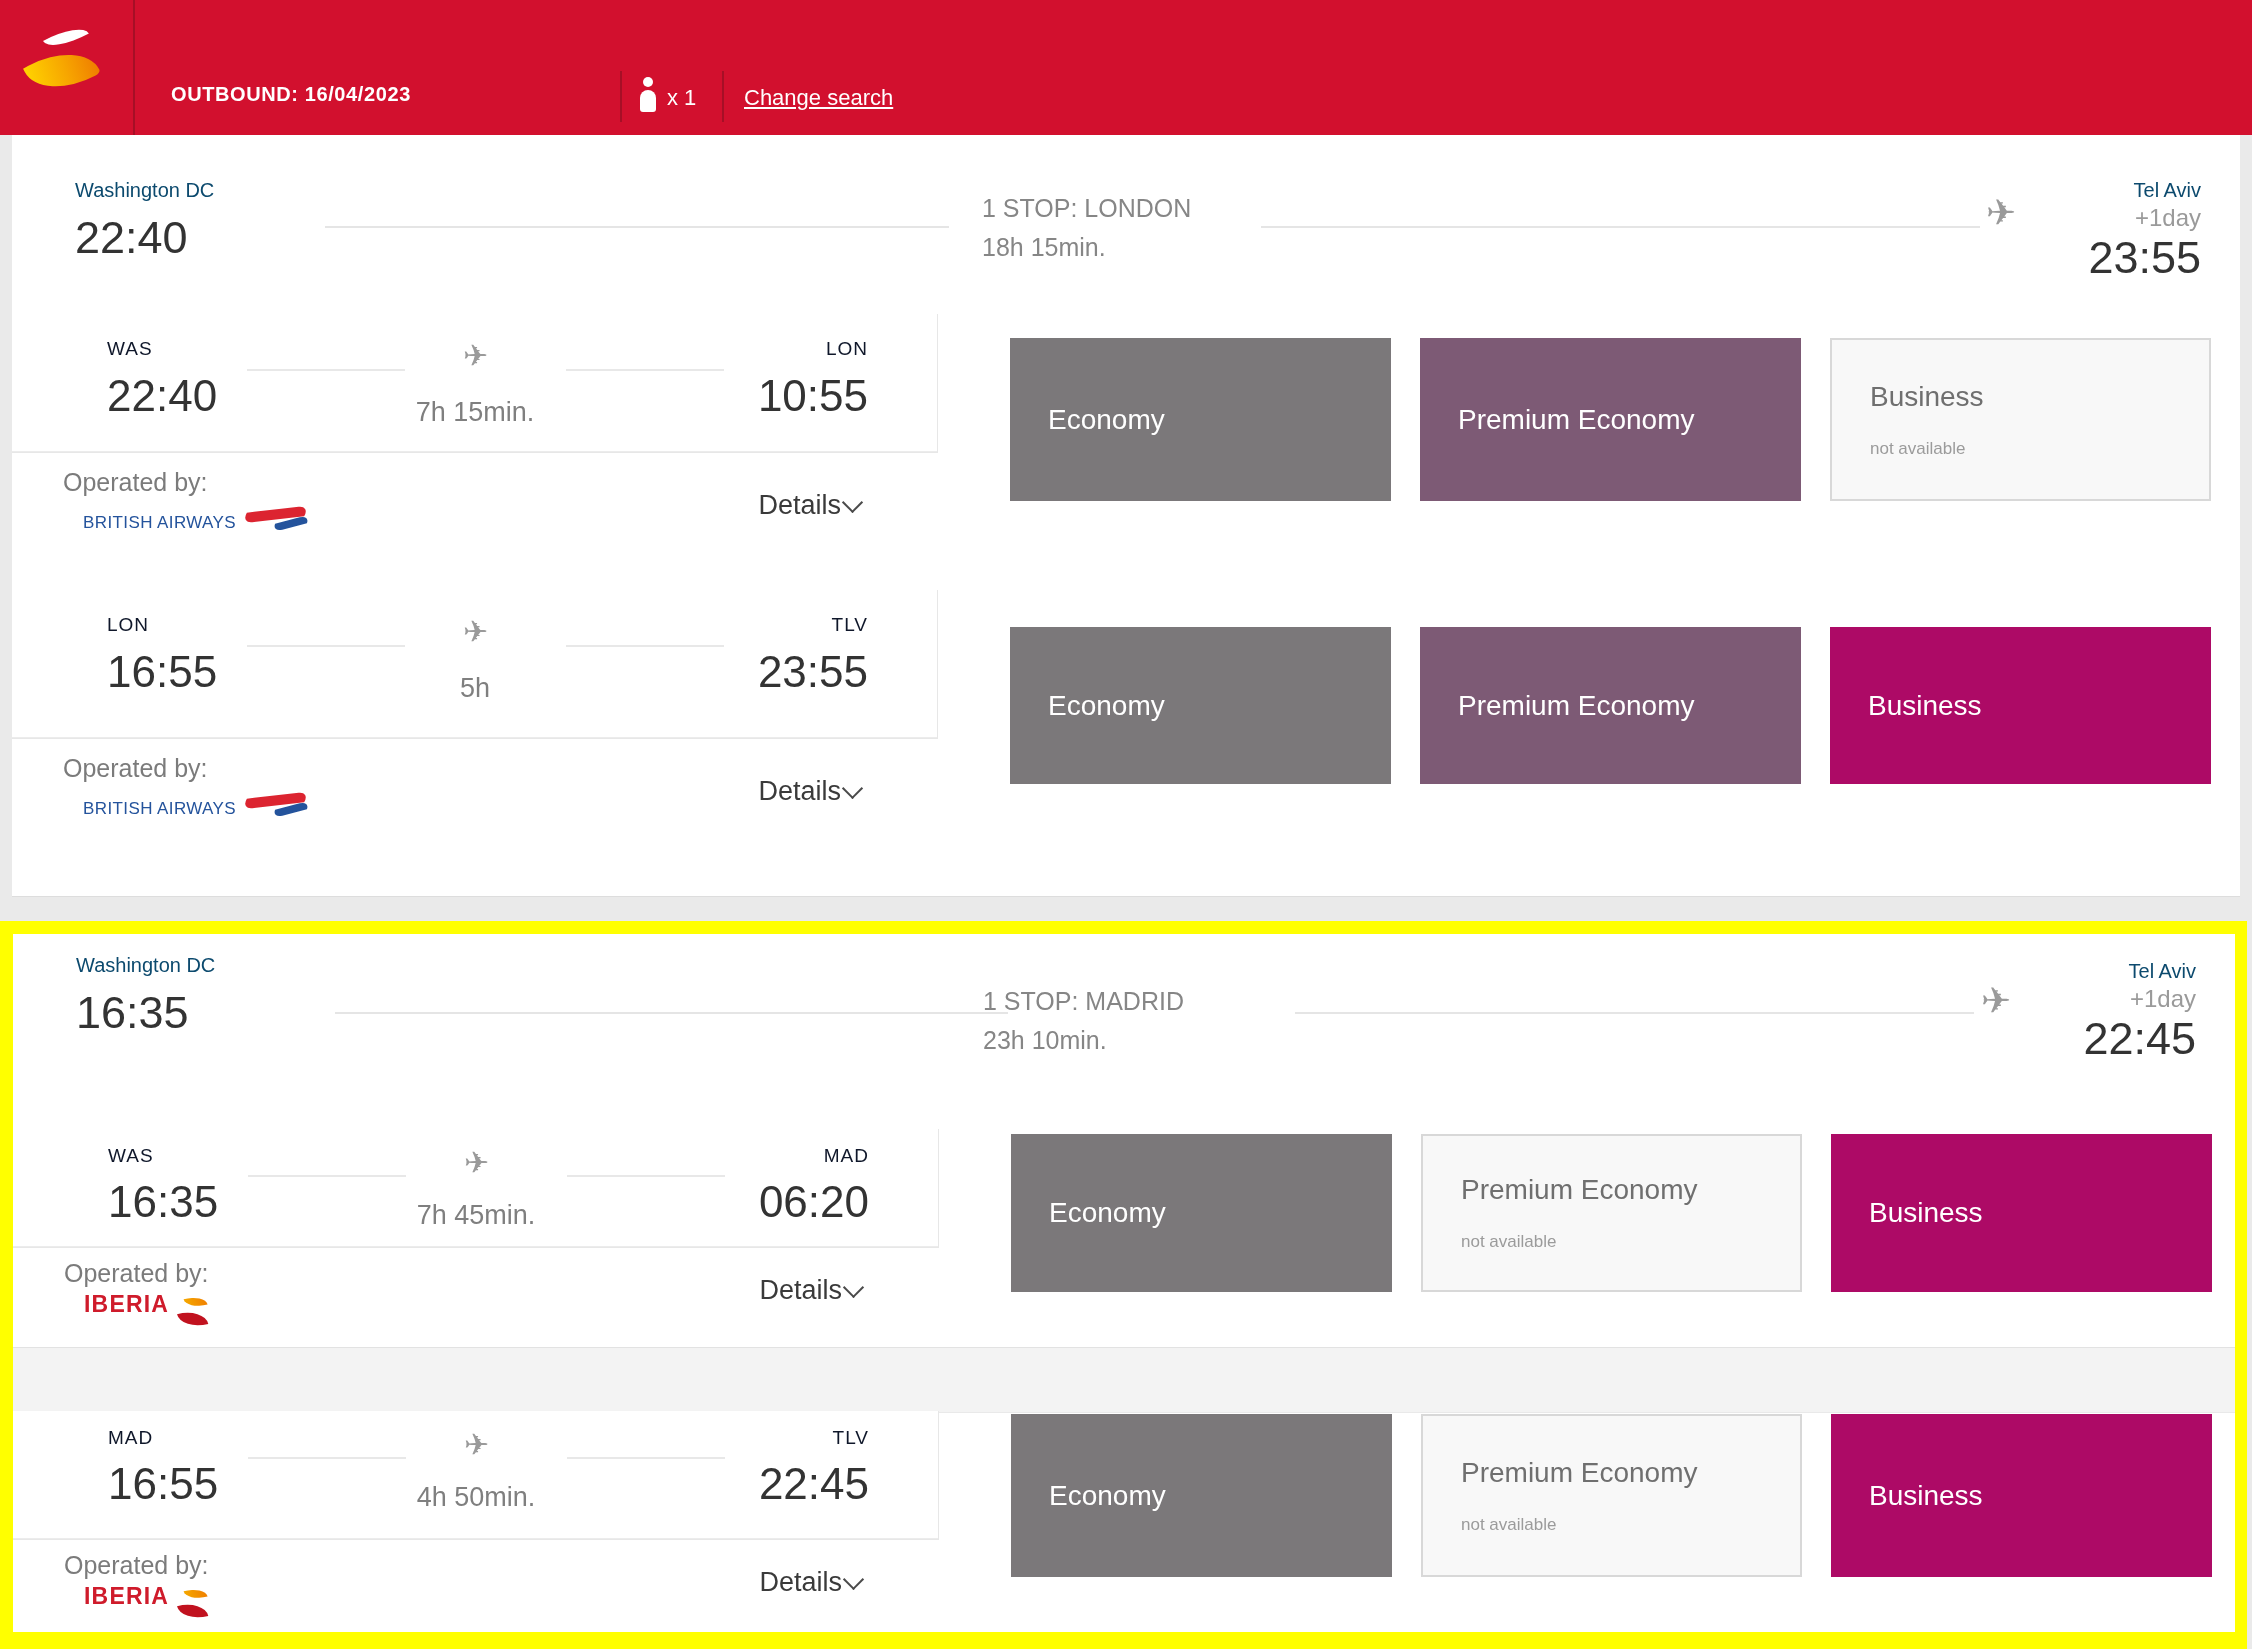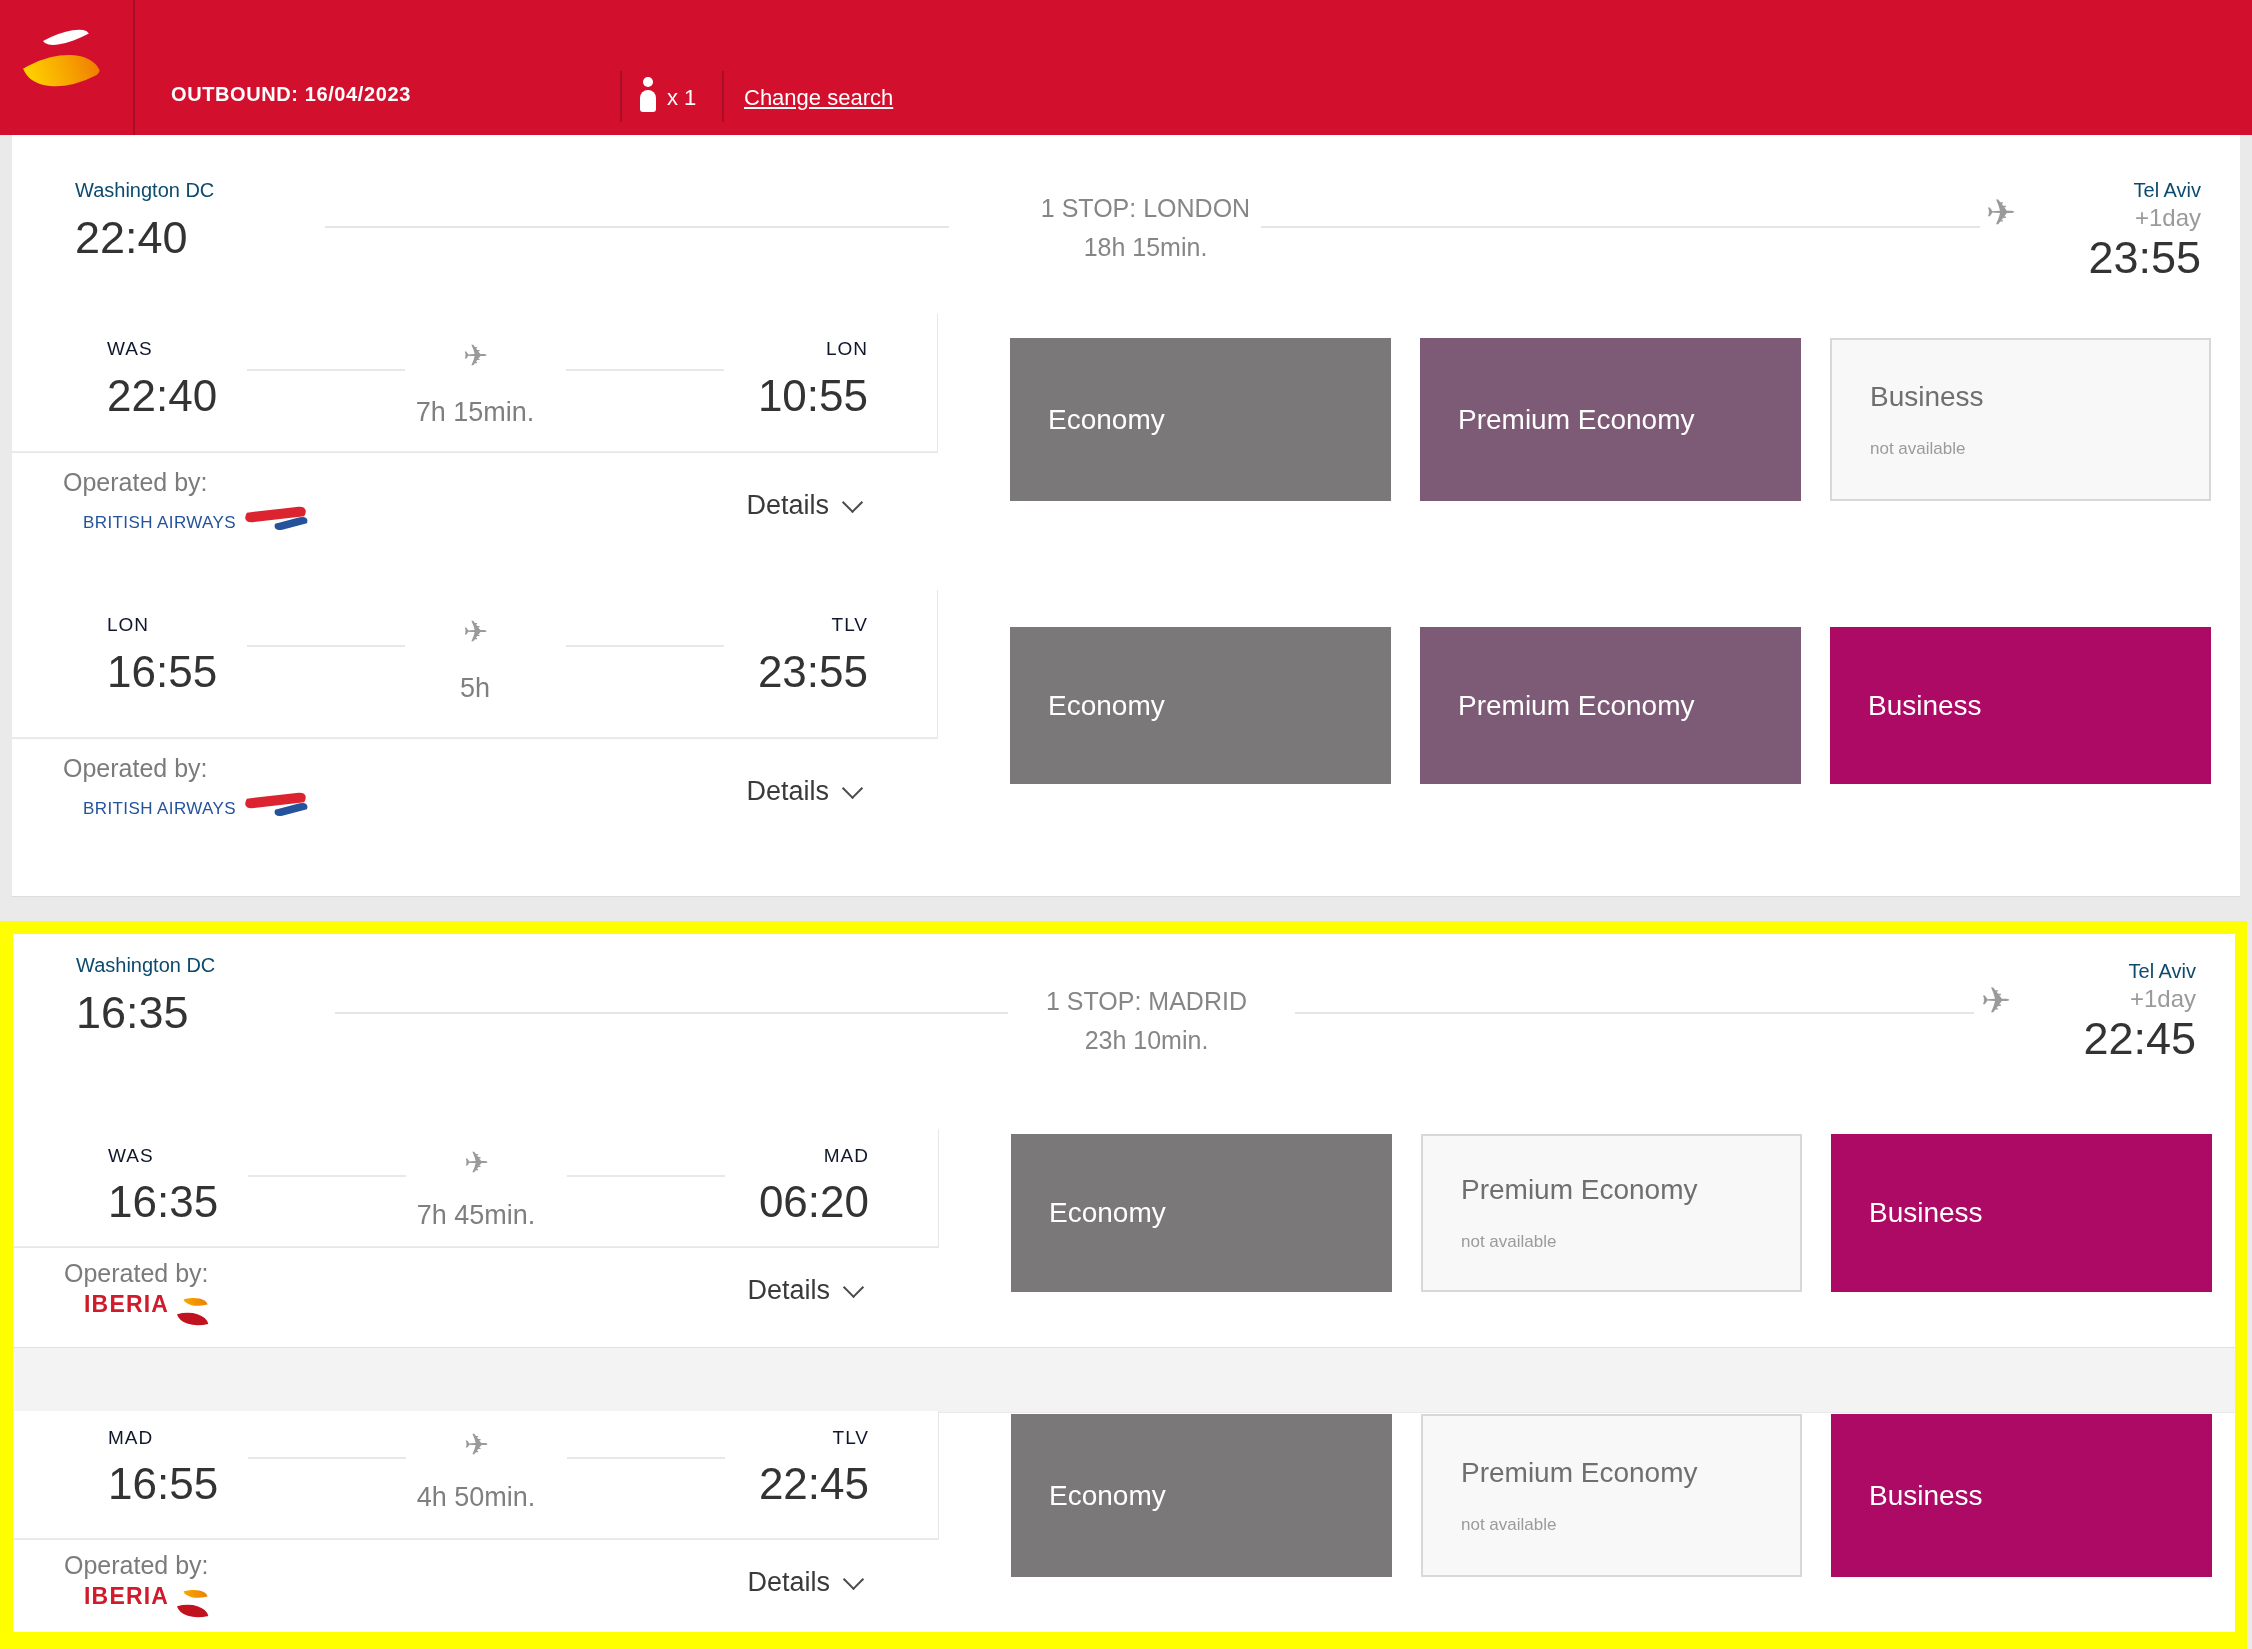--- a/index.html
+++ b/index.html
@@ -31,21 +31,21 @@
   .card{background:#fff}
   .card.c1{position:absolute;left:12px;top:135px;width:2228px;height:761px;border-bottom:1px solid #ddd}
   .hl{position:absolute;left:0;top:921px;width:2247px;height:748px;background:var(--highlight_yellow,#ffff00)}
   .card.c2{position:absolute;left:13px;top:13px;width:2222px;height:698px}
 
   
   .sum-origin{position:absolute;left:63px}
   .c1 .sum-origin{top:44px}.c2 .sum-origin{top:20px}
   .sum-city{font-size:20px;color:#0c4a6e}
   .sum-time{font-size:45px;color:#333;margin-top:10px}
-  .sum-stop{position:absolute;left:970px;width:327px;text-align:center}
+  .sum-stop{position:absolute;left:970px;width:327px;}
   .c1 .sum-stop{top:59px}.c2 .sum-stop{top:53px}
   .sum-stop1{font-size:25px;color:#868686}
   .sum-stop2{font-size:25px;color:#868686;margin-top:10px}
   .sum-dest{position:absolute;right:39px;text-align:right}
   .c1 .sum-dest{top:44px}.c2 .sum-dest{top:26px}
   .sum-dnote{font-size:24px;color:#9a9a9a;margin-top:2px}
   .sum-dtime{font-size:45px;color:#333}
   .sum-line{position:absolute;height:2px;background:#e5e5e5}
   .c1 .sum-line.l{left:313px;width:624px;top:91px}
   .c1 .sum-line.r{left:1249px;width:719px;top:91px}
@@ -69,21 +69,21 @@
   .lt-line{position:absolute;top:55px;width:158px;height:2px;background:#e8e8e8}
   .c2 .lt-line{top:46px}
   .lt-line.a{left:235px}.lt-line.b{left:554px}
   .lt-plane{position:absolute;left:434px;top:24px;width:59px;text-align:center;font-size:30px;color:#9a9a9a}
   .c2 .lt-plane{top:16px}
   .lt-dur{position:absolute;left:364px;top:83px;width:198px;text-align:center;font-size:27px;color:#7f7f7f}
   .c2 .lt-dur{top:71px}
   .op-label{position:absolute;left:51px;top:16px;font-size:25px;color:#7b7b7b}
   .op-logo{position:absolute;left:71px;top:51px}
   .c2 .op-label{top:12px}.c2 .op-logo{top:44px}
-  .op-details{position:absolute;right:77px;top:38px;display:flex;align-items:center;gap:16px;cursor:pointer}
+  .op-details{position:absolute;right:77px;top:38px;display:flex;align-items:center;gap:4px;cursor:pointer}
   .c2 .op-details{top:28px}
   .op-details .lbl{font-size:27px;color:#3a3a3a}
   .chev{width:13px;height:13px;border-right:2px solid #4a4a4a;border-bottom:2px solid #4a4a4a;transform:rotate(45deg);margin-top:-7px}
 
   
   .ba{display:flex;align-items:flex-end;gap:8px}
   .ba-text{font-size:17px;font-weight:normal;color:var(--ba_blue,#24539c);letter-spacing:0.4px}
   .ba-mark{position:relative;width:65px;height:30px}
   .ba-mark .red{position:absolute;left:2px;top:6px;width:59px;height:11px;background:var(--ba_red,#dc2430);border-radius:0 14px 0 14px;transform:skewX(-35deg) rotate(-7deg)}
   .ba-mark .blue{position:absolute;left:32px;top:16px;width:30px;height:9px;background:var(--ba_blue,#24539c);border-radius:0 10px 0 10px;transform:skewX(-35deg) rotate(-18deg)}

